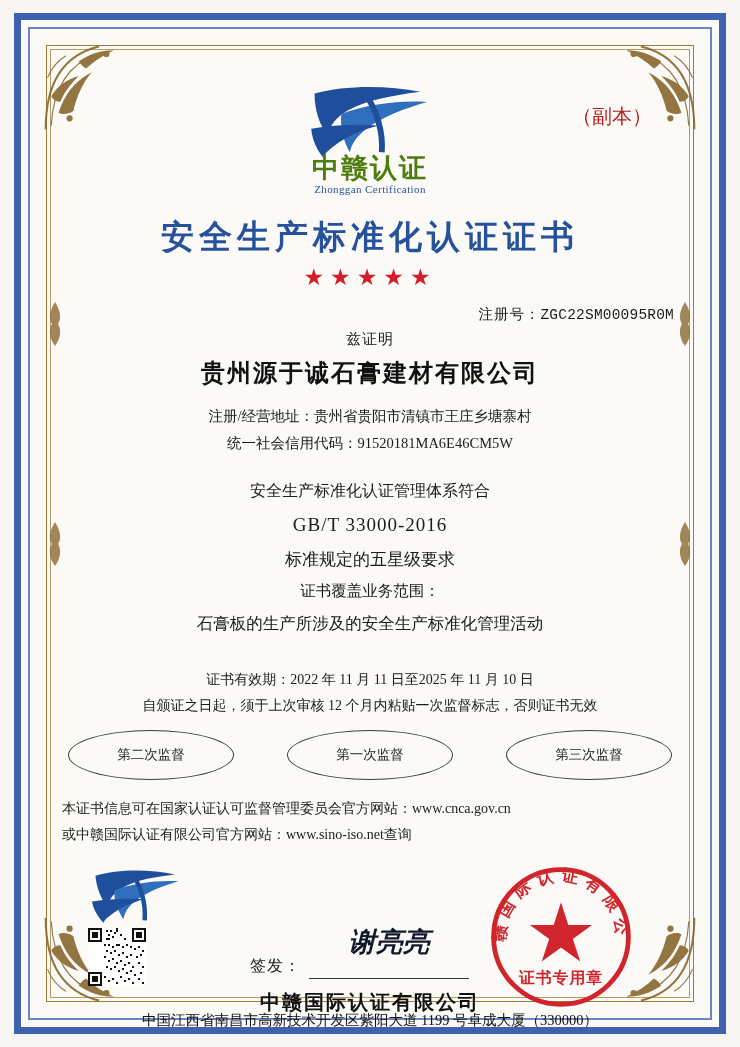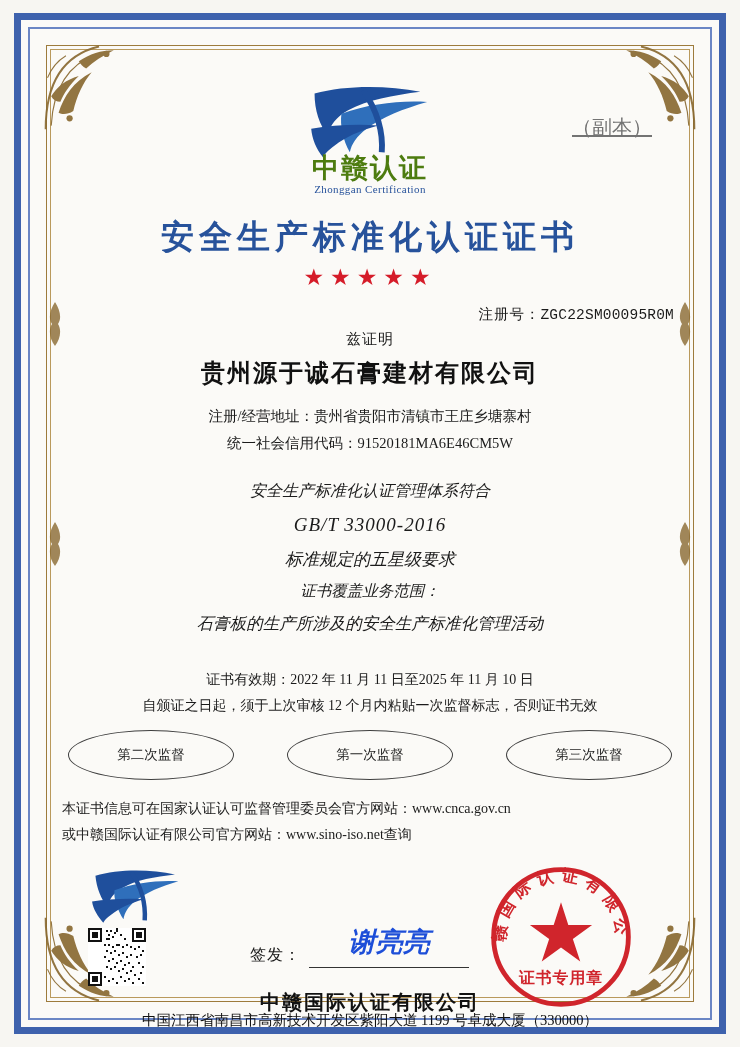--- a/index.html
+++ b/index.html
@@ -125,25 +125,24 @@
   .logo-en {
     font-family: "Liberation Serif", serif;
     font-size: 11px;
     color: #27529b;
     letter-spacing: .4px;
     margin-top: 1px;
   }
   .copy-label {
     position: absolute;
     right: -132px;
-    top: 40px;
+    top: 29px;
     font-size: 20px;
-    color: #737373;
+    color: #b91c1c;
     font-family: "Liberation Sans", sans-serif;
-    text-decoration: underline;
   }
 
   
   .cert-title {
     margin-top: 20px;
     text-align: center;
     font-family: "Liberation Sans", sans-serif;
     font-weight: bold;
     font-size: 33px;
     letter-spacing: 5px;
@@ -192,21 +191,20 @@
     font-size: 14.5px;
     line-height: 1.85;
   }
 
   .standard-block {
     margin-top: 18px;
     text-align: center;
     font-size: 16px;
     line-height: 1.95;
     font-family: "Liberation Sans", sans-serif;
-    font-style: italic;
   }
   .standard-block .gb {
     font-family: "Liberation Serif", serif;
     font-size: 19px;
     letter-spacing: 1px;
   }
   .standard-block .req {
     font-size: 17px;
   }
   .standard-block .scope-label { font-size: 15.5px; }
@@ -281,22 +279,22 @@
     padding-bottom: 2px;
   }
   .sign-name {
     margin-left: 8px;
     width: 160px;
     border-bottom: 1.4px solid #333;
     text-align: center;
     font-family: "Liberation Serif", serif;
     font-size: 27px;
     font-weight: bold;
-    color: #1d4ed8;
-    padding-bottom: 7px;
+    color: #0f172a;
+    padding-bottom: 18px;
     font-style: italic;
   }
 
   
   .seal {
     position: absolute;
     right: 42px;
     top: 8px;
     width: 154px;
     height: 154px;

